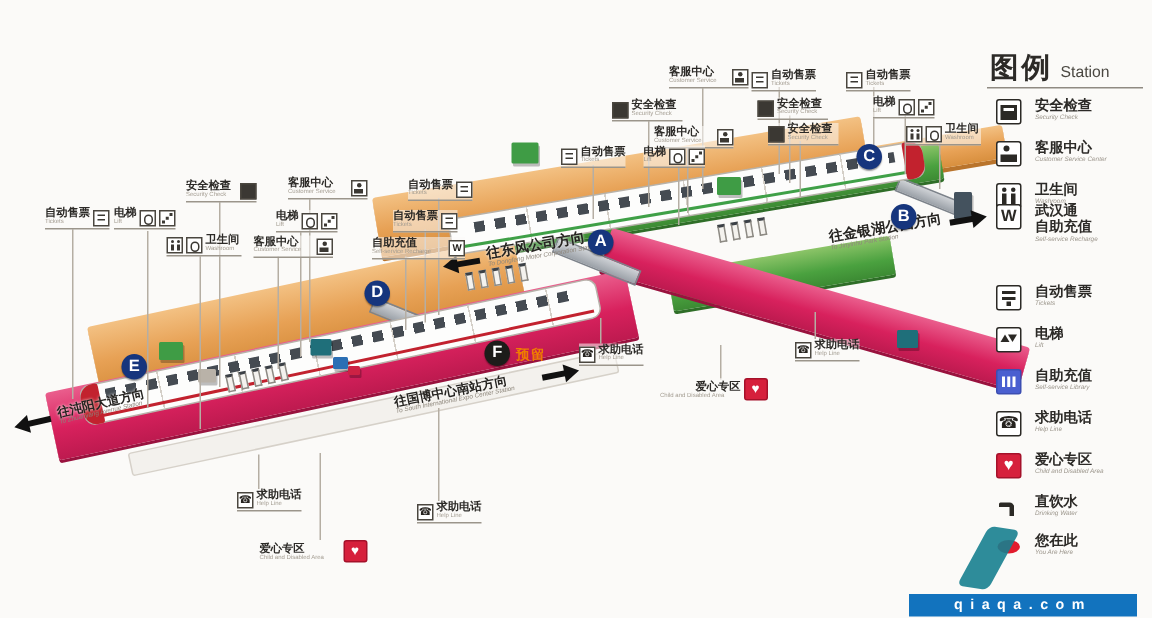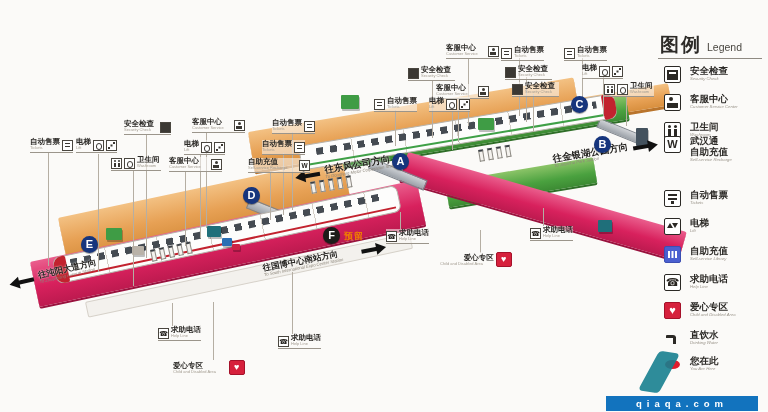--- a/index.html
+++ b/index.html
@@ -427,21 +427,21 @@
       </span>
     <span class="arr r">
         <span class="sh"></span>
         <span class="hd"></span>
       </span>
   </div>
 
   <div id="legend">
     <div class="ttl">
       <span class="tzh">图例</span>
-      <span class="ten">Legend</span>
+      <span class="ten">Station</span>
     </div>
     <div class="rule"></div>
 
     <div class="lrow" style="top:66px">
       <span class="lic i-sec"></span>
       <span class="ltx">
           <b class="lzh">安全检查</b>
           <i class="len">Security Check</i>
         </span>
     </div>

